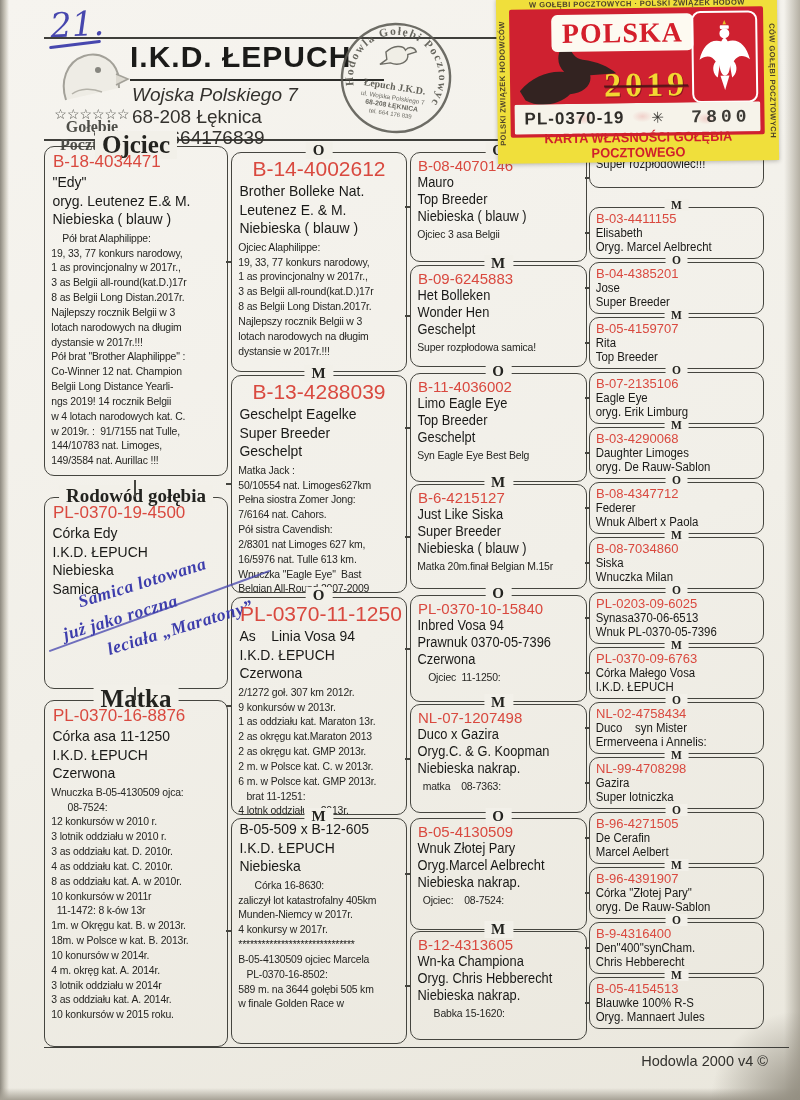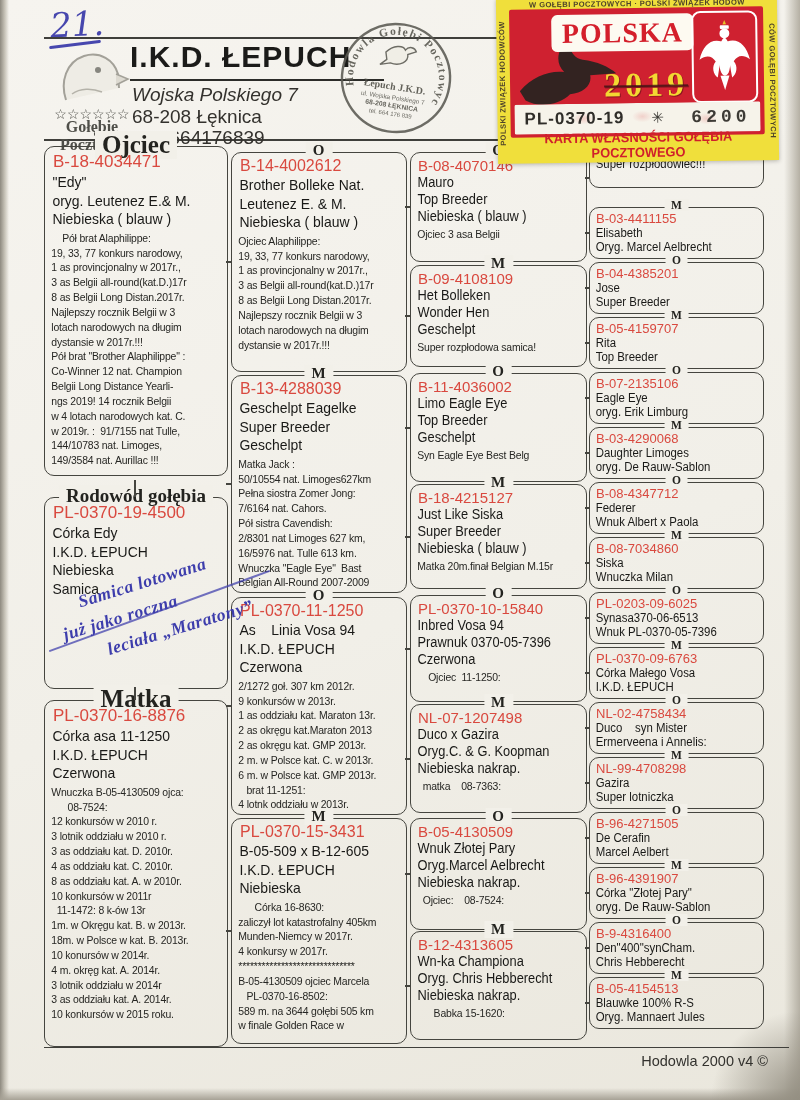--- a/index.html
+++ b/index.html
@@ -70,21 +70,21 @@
   .pcontent{position:absolute;inset:0;overflow:hidden;border-radius:8px;}
   .ptitle{position:absolute;left:50%;transform:translateX(-50%);background:#f2f0e9;
     padding:0 7px;font-family:"Liberation Serif",serif;font-weight:bold;white-space:nowrap;color:#23231f;}
   .ptitle:empty{display:none;}
   .t-big{top:-16px;font-size:25px;}
   .t-med{top:-13px;font-size:19px;}
   .t-sm{top:-11px;font-size:15px;letter-spacing:1px;}
   .t-xs{top:-9px;font-size:11.5px;}
   .ring{font-weight:normal;color:#d9493f;font-size:17px;padding:5px 8px 0;white-space:pre;}
   .ring:empty{display:none;}
-  .ring-md{font-size:16px;padding-top:4px;}
+  .ring-md{font-size:21px;padding-top:4px;text-align:center;}
   .ring-sm{font-size:15px;padding:4px 7px 0;}
   .ring-xs{font-size:13px;padding:3px 6px 0;}
   .names{font-size:15px;line-height:1.24;padding:1px 8px 0;white-space:pre;
     transform:scaleX(.93);transform-origin:0 0;width:107%;color:#191917;}
   .names-sm{font-size:13.8px;padding:0 7px;}
   .names-xs{font-size:12px;line-height:1.18;padding:0 6px;transform:scaleX(.95);width:105%;}
   .details{font-size:11.6px;line-height:1.28;letter-spacing:-0.2px;padding:2px 7px 0;
     white-space:pre;transform:scaleX(.9);transform-origin:0 0;width:111%;color:#26262)3;
     color:#262623;}
   .cl{position:absolute;background:#45453f;}
@@ -162,21 +162,21 @@
           <path d="M30 21 C37 27 39 43 35 58 C33 66 27 66 25 58 C21 43 23 27 30 21 Z" fill="#fff"></path>
           <path d="M27 26 C15 22 6 30 2 46 C10 40 16 42 20 48 C15 54 17 62 22 66 C24 56 25 44 27 34 Z" fill="#fff"></path>
           <path d="M33 26 C45 22 54 30 58 46 C50 40 44 42 40 48 C45 54 43 62 38 66 C36 56 35 44 33 34 Z" fill="#fff"></path>
           <path d="M25 64 L30 80 L35 64 Z" fill="#fff"></path>
         </svg>
       </div>
       <div class="lic-year">2019</div>
       <div class="lic-strip">
         <span class="lic-ring">PL-0370-19</span>
         <span class="lic-star">✳</span>
-        <span class="lic-number">6200</span>
+        <span class="lic-number">7800</span>
       </div>
     </div>
     <div class="lic-caption">KARTA WŁASNOŚCI GOŁĘBIA POCZTOWEGO</div>
   </div>
 
   <div class="pbox" style="left:44px;top:146px;width:182px;height:328px;">
     <span class="ptitle t-big">Ojciec</span>
     <div class="pcontent">
       <div class="ring">B-18-4034471</div>
       <div class="names"><div>"Edy"</div><div>oryg. Leutenez E.&amp; M.</div><div>Niebieska ( blauw )</div></div>
@@ -228,54 +228,53 @@
     <span class="ptitle t-sm">O</span>
     <div class="pcontent">
       <div class="ring ring-md">PL-0370-11-1250</div>
       <div class="names"><div>As    Linia Vosa 94</div><div>I.K.D. ŁEPUCH</div><div>Czerwona</div></div>
       <div class="details"><div>2/1272 goł. 307 km 2012r.</div><div>9 konkursów w 2013r.</div><div>1 as oddziału kat. Maraton 13r.</div><div>2 as okręgu kat.Maraton 2013</div><div>2 as okręgu kat. GMP 2013r.</div><div>2 m. w Polsce kat. C. w 2013r.</div><div>6 m. w Polsce kat. GMP 2013r.</div><div>   brat 11-1251:</div><div>4 lotnk oddziału w 2013r.</div></div>
     </div>
   </div>
   <div class="pbox" style="left:231px;top:818px;width:174px;height:224px;">
     <span class="ptitle t-sm">M</span>
     <div class="pcontent">
-      <div class="ring ring-md">PL-0370-15-3431</div>
       <div class="names"><div>B-05-509 x B-12-605</div><div>I.K.D. ŁEPUCH</div><div>Niebieska</div></div>
       <div class="details"><div>      Córka 16-8630:</div><div>zaliczył lot katastrofalny 405km</div><div>Munden-Niemcy w 2017r.</div><div>4 konkursy w 2017r.</div><div>******************************</div><div>B-05-4130509 ojciec Marcela</div><div>   PL-0370-16-8502:</div><div>589 m. na 3644 gołębi 505 km</div><div>w finale Golden Race w</div></div>
     </div>
   </div>
 
   <div class="pbox" style="left:410px;top:152px;width:175px;height:108px;">
     <span class="ptitle t-sm">O</span>
     <div class="pcontent">
       <div class="ring ring-sm">B-08-4070146</div>
       <div class="names names-sm"><div>Mauro</div><div>Top Breeder</div><div>Niebieska ( blauw )</div></div>
       <div class="details"><div>Ojciec 3 asa Belgii</div></div>
     </div>
   </div>
   <div class="pbox" style="left:410px;top:265px;width:175px;height:100px;">
     <span class="ptitle t-sm">M</span>
     <div class="pcontent">
-      <div class="ring ring-sm">B-09-4108109</div>
+      <div class="ring ring-sm">B-09-6245883</div>
       <div class="names names-sm"><div>Het Bolleken</div><div>Wonder Hen</div><div>Geschelpt</div></div>
       <div class="details"><div>Super rozpłodowa samica!</div></div>
     </div>
   </div>
   <div class="pbox" style="left:410px;top:373px;width:175px;height:107px;">
     <span class="ptitle t-sm">O</span>
     <div class="pcontent">
       <div class="ring ring-sm">B-11-4036002</div>
       <div class="names names-sm"><div>Limo Eagle Eye</div><div>Top Breeder</div><div>Geschelpt</div></div>
       <div class="details"><div>Syn Eagle Eye Best Belg</div></div>
     </div>
   </div>
   <div class="pbox" style="left:410px;top:484px;width:175px;height:103px;">
     <span class="ptitle t-sm">M</span>
     <div class="pcontent">
-      <div class="ring ring-sm">B-18-4215127</div>
+      <div class="ring ring-sm">B-6-4215127</div>
       <div class="names names-sm"><div>Just Like Siska</div><div>Super Breeder</div><div>Niebieska ( blauw )</div></div>
       <div class="details"><div>Matka 20m.finał Belgian M.15r</div></div>
     </div>
   </div>
   <div class="pbox" style="left:410px;top:595px;width:175px;height:105px;">
     <span class="ptitle t-sm">O</span>
     <div class="pcontent">
       <div class="ring ring-sm">PL-0370-10-15840</div>
       <div class="names names-sm"><div>Inbred Vosa 94</div><div>Prawnuk 0370-05-7396</div><div>Czerwona</div></div>
       <div class="details"><div>    Ojciec  11-1250:</div></div>

